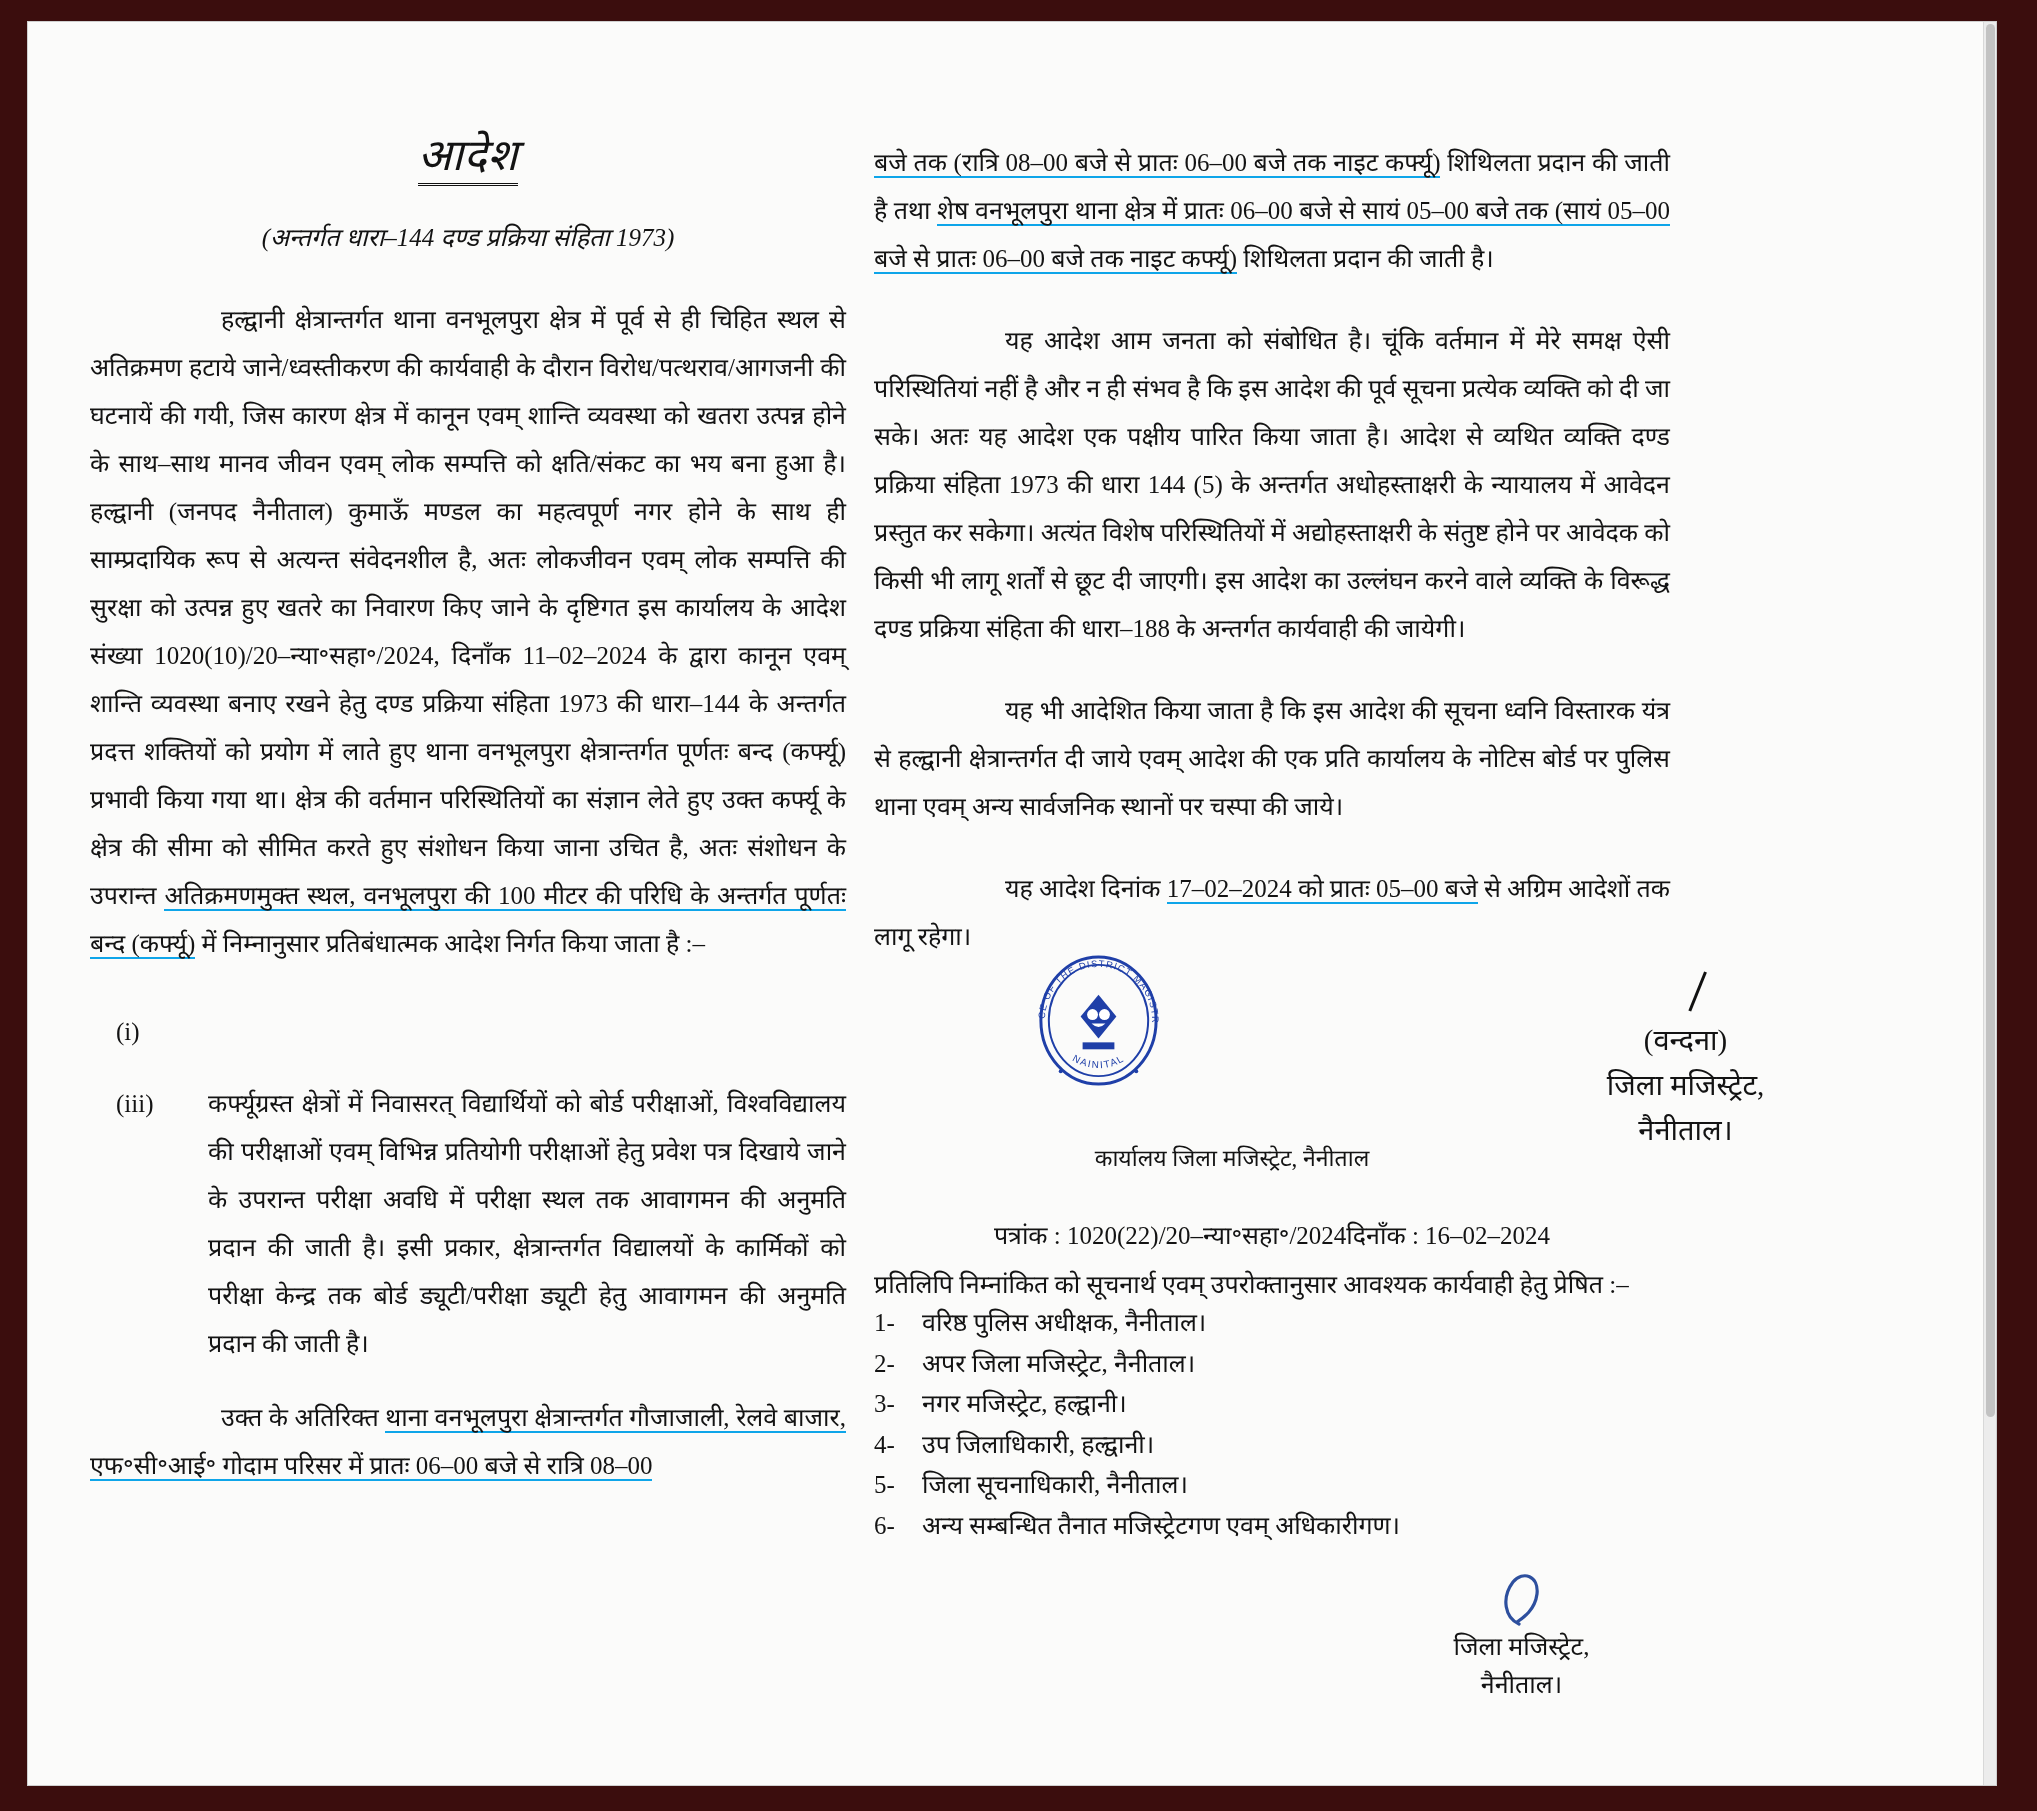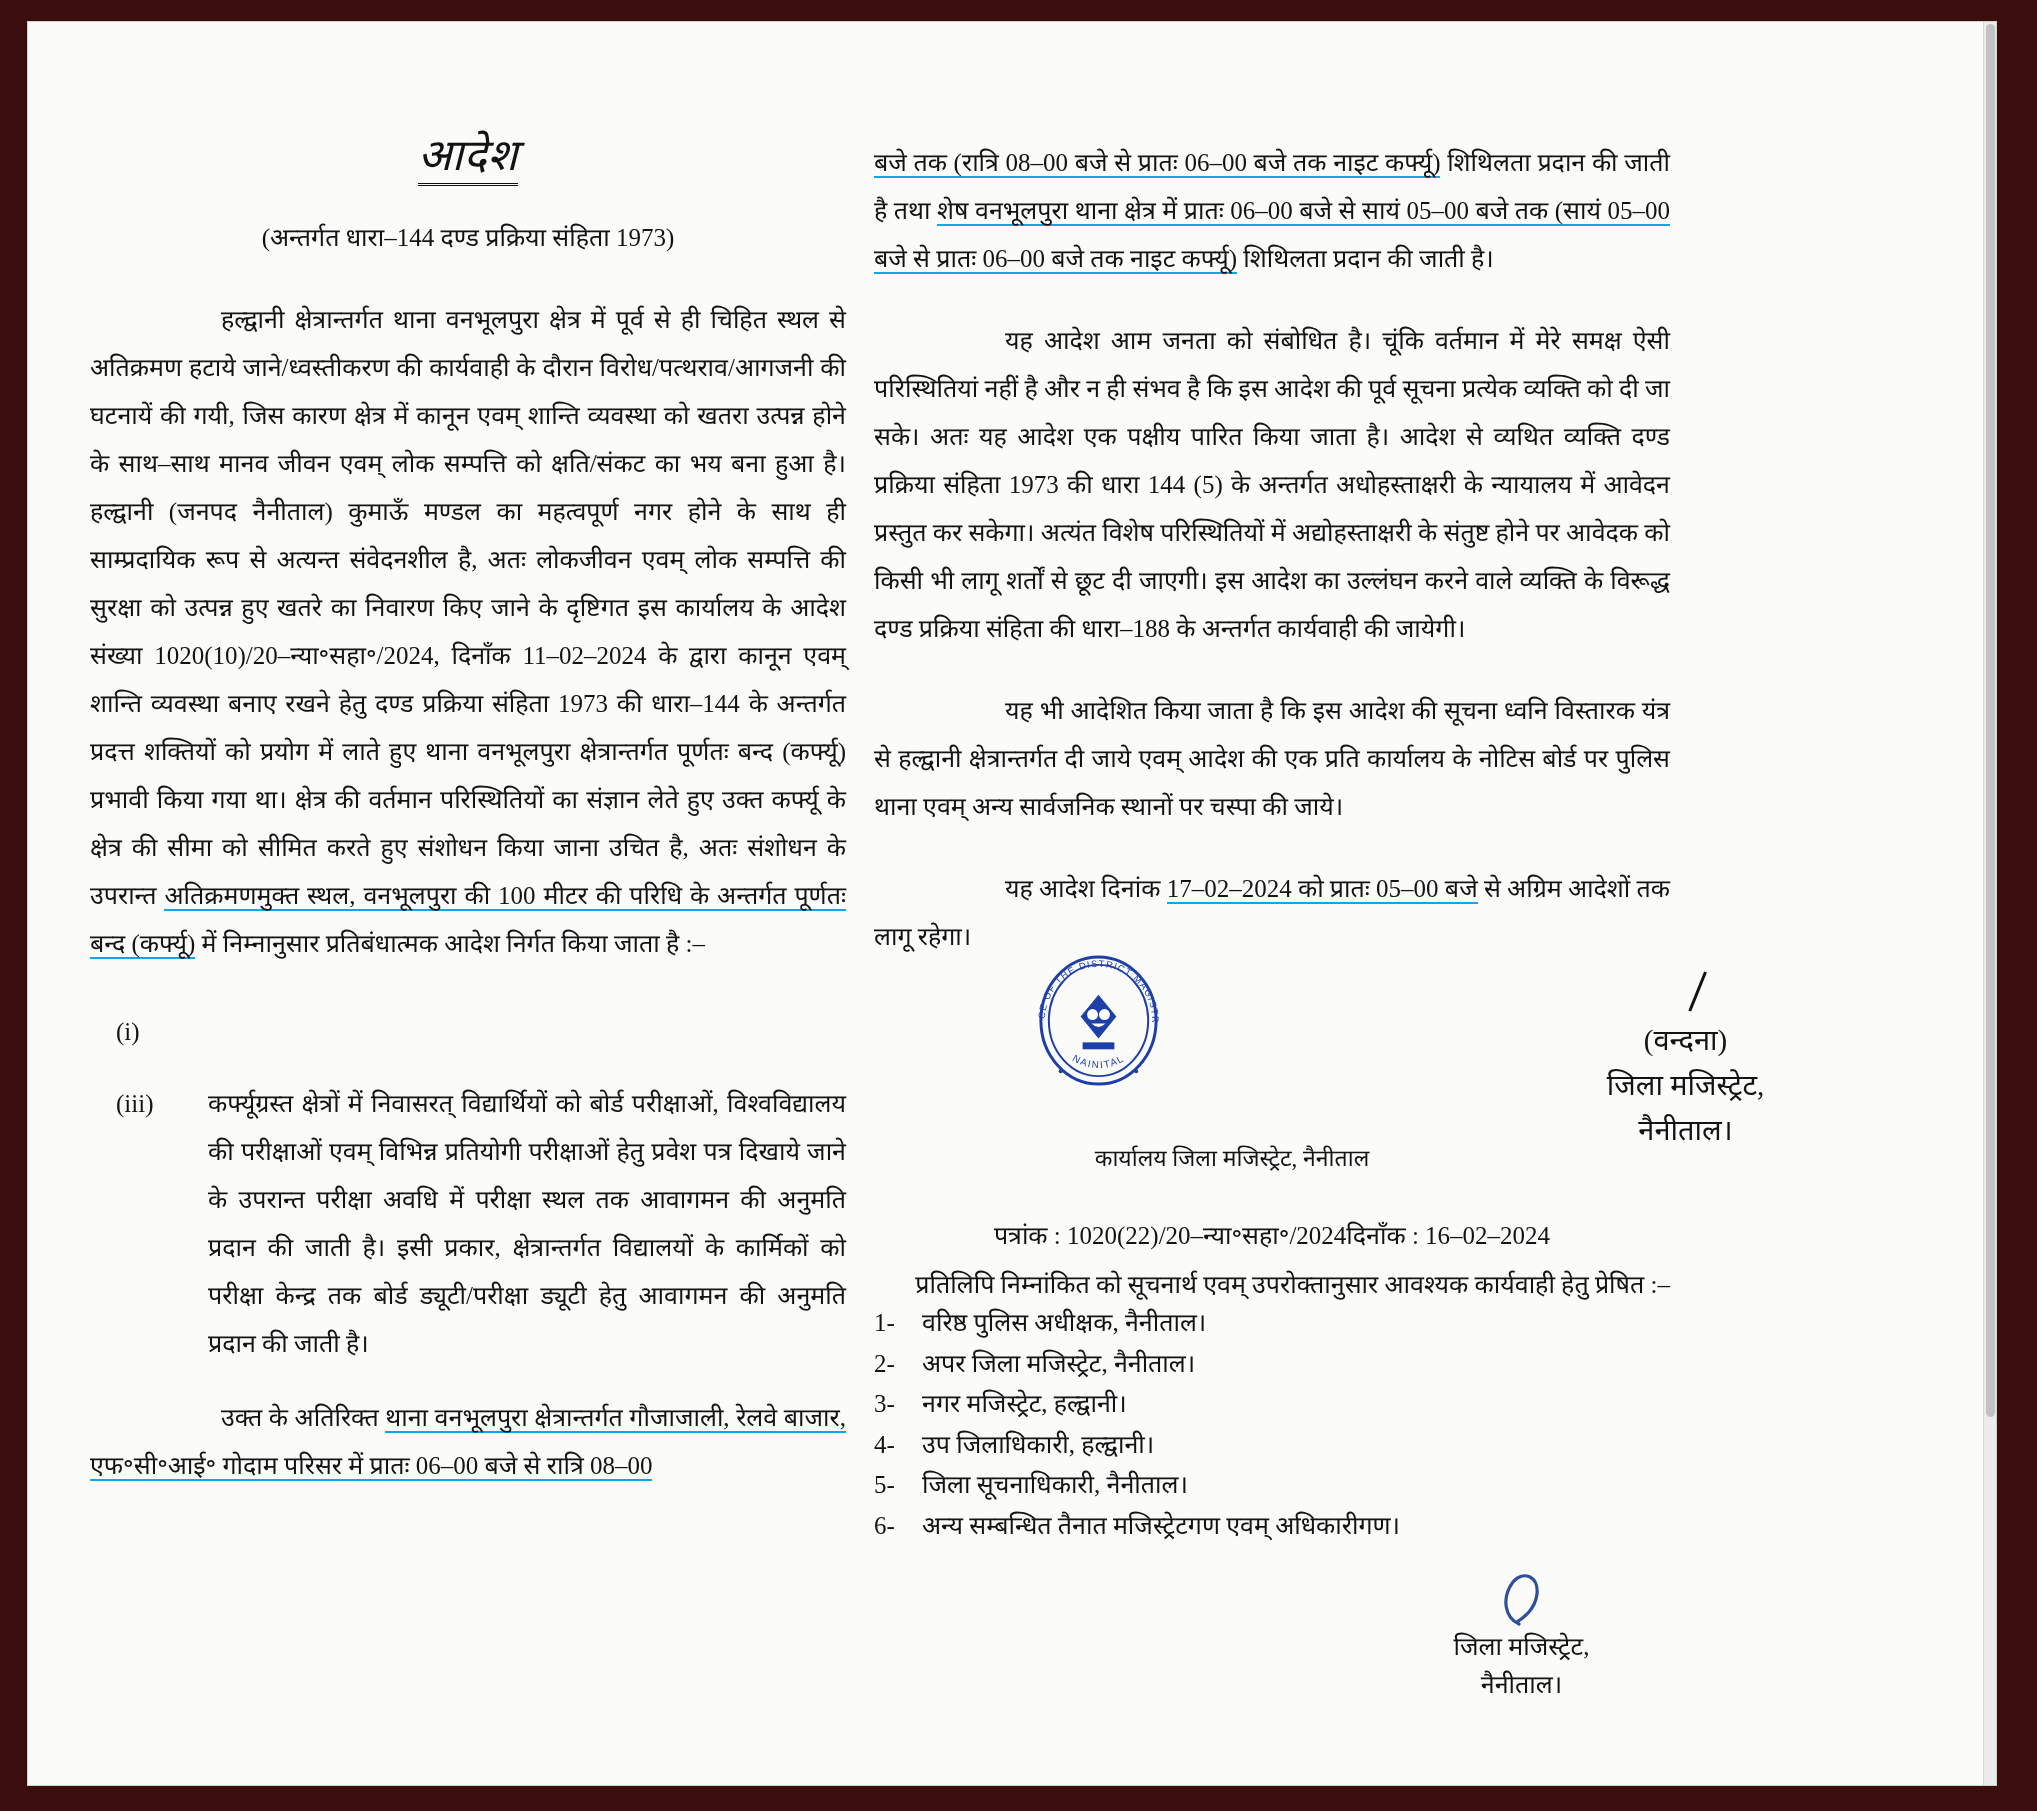--- a/index.html
+++ b/index.html
@@ -50,20 +50,21 @@
     font-style:italic;
   }
   h1.title span.u{
     border-bottom:3px double #111;
     padding-bottom:3px;
   }
   .subtitle{
     text-align:center;
     font-size:25px;
     margin:16px 0 0 0;
+    font-style:italic;
   }
 
   p.para{
     margin:0 0 0 0;
     text-align:justify;
     text-justify:inter-word;
     text-indent:131px;
   }
   p.para.cont{ text-indent:0; }
   p.gap{ margin-top:30px; }
@@ -134,21 +135,20 @@
     display:flex;
     justify-content:center;
     font-size:25px;
   }
 
   .copy-head{
     position:absolute;
     left:0; top:1122px;
     width:796px;
     font-size:25px;
-    text-align:right;
   }
   ol.dist{
     position:absolute;
     left:0; top:1164px;
     width:796px;
     list-style:none;
     margin:0; padding:0;
     font-size:25px;
     line-height:1.62;
   }

